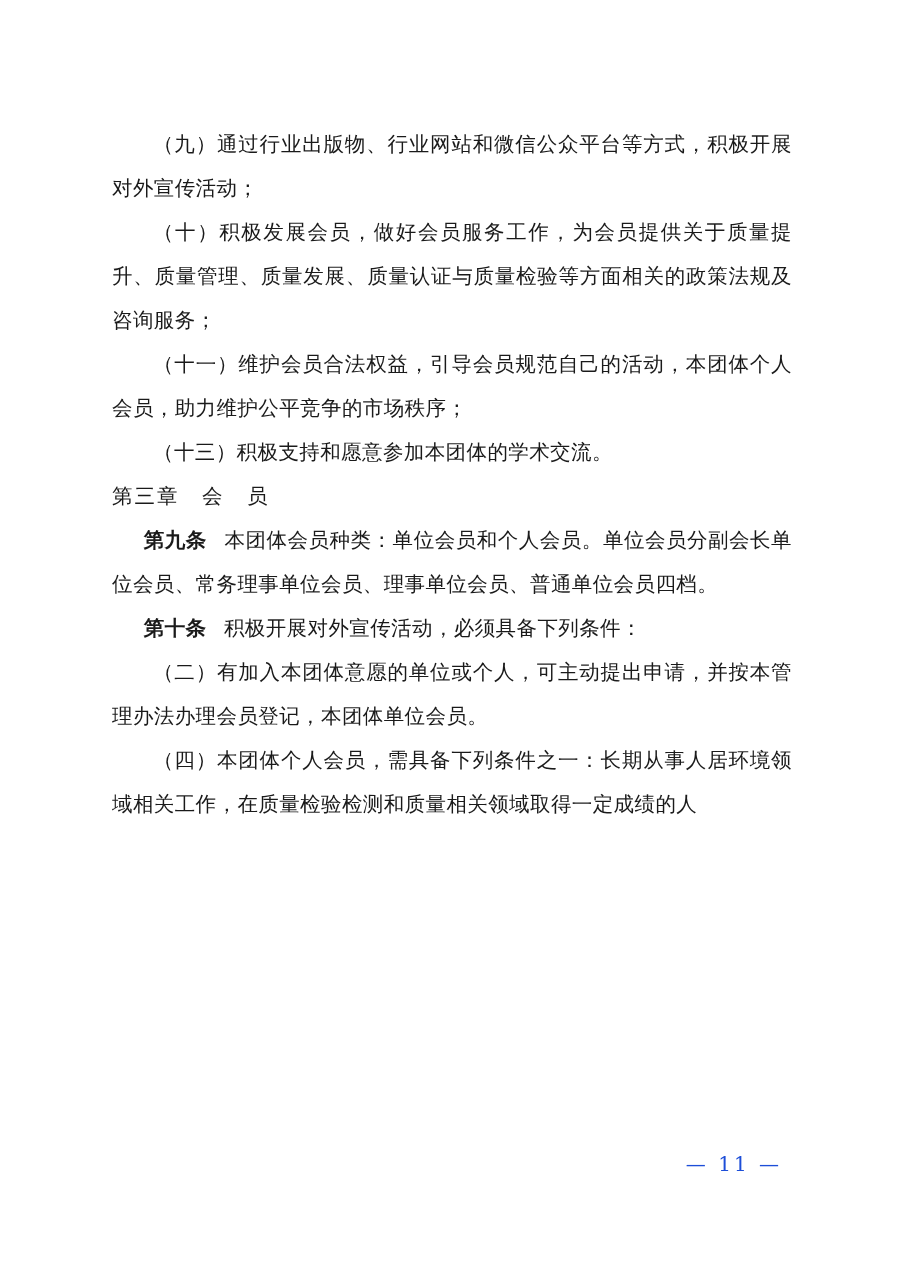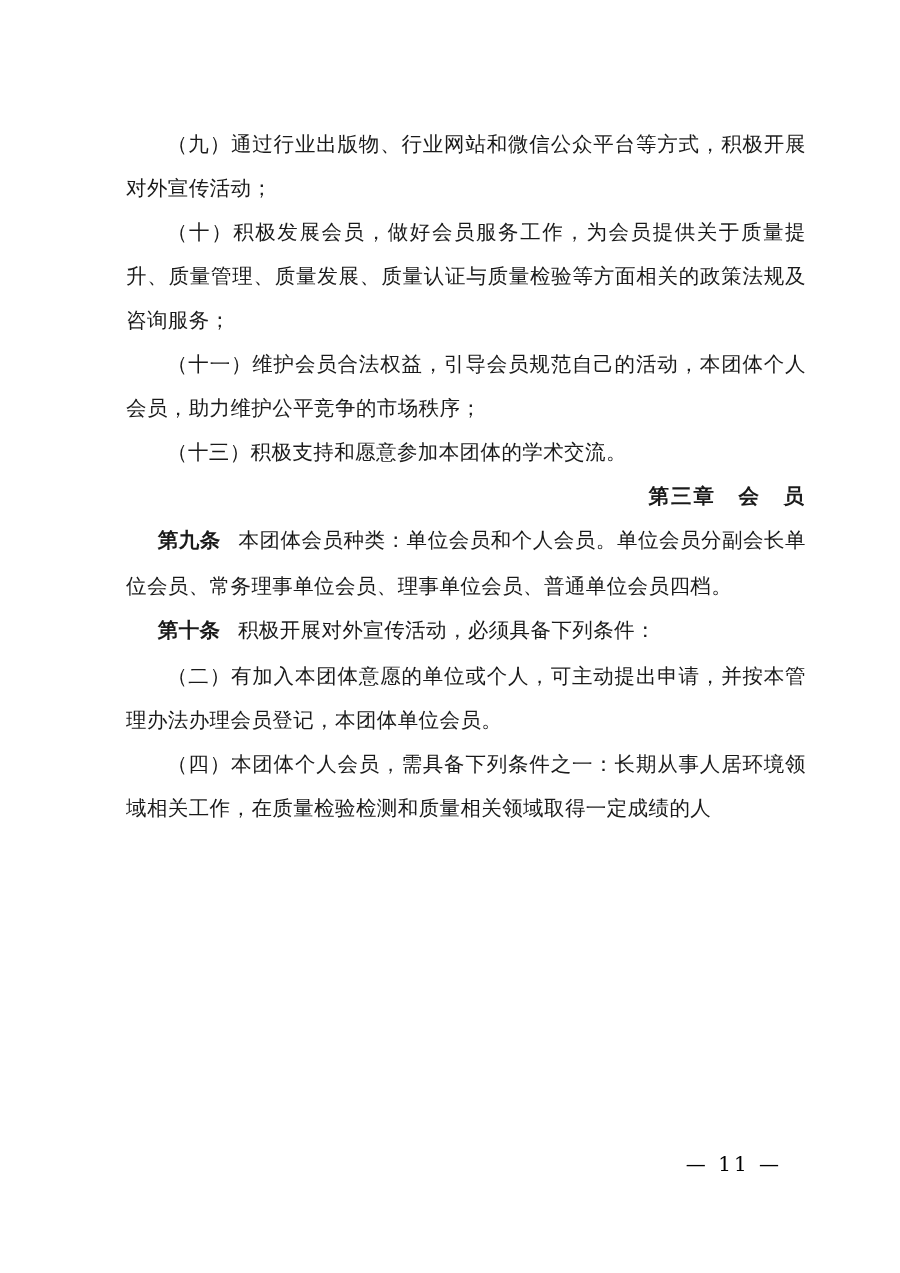--- a/index.html
+++ b/index.html
@@ -16,61 +16,60 @@
   }
   .page {
     position: absolute;
     top: 0; left: 0;
     width: 900px;
     height: 1273px;
     background: #fff;
   }
   .content {
     position: absolute;
-    left: 126px;
+    left: 112px;
     top: 122px;
     width: 680px;
   }
   .para {
     font-size: 20.5px;
     line-height: 44px;
     text-align: justify;
     text-justify: inter-ideograph;
     margin: 0;
     letter-spacing: 0.4px;
   }
   .indent2 {
     text-indent: 2em;
   }
   .indent-small {
     text-indent: 1.55em;
   }
   .chapter-title {
-    text-align: right;
+    text-align: left;
     font-size: 20.5px;
     line-height: 44px;
-    font-weight: bold;
+    font-weight: normal;
     margin: 0;
     letter-spacing: 2px;
   }
   .article-head {
     font-weight: bold;
-    font-family: Liberation Mono, monospace;
   }
   .art-gap {
     display: inline-block;
     width: 0.85em;
   }
   .page-number {
     position: absolute;
     right: 118px;
     top: 1152px;
     font-size: 20px;
     letter-spacing: 3px;
-    color: #000000;
+    color: #1d4ed8;
     font-family: "DejaVu Serif", "Liberation Serif", serif;
   }
 </style>
 </head>
 <body>
 
 <div class="page">
   <div class="content">
 
     <p class="para indent2">（九）通过行业出版物、行业网站和微信公众平台等方式，积极开展对外宣传活动；</p>

